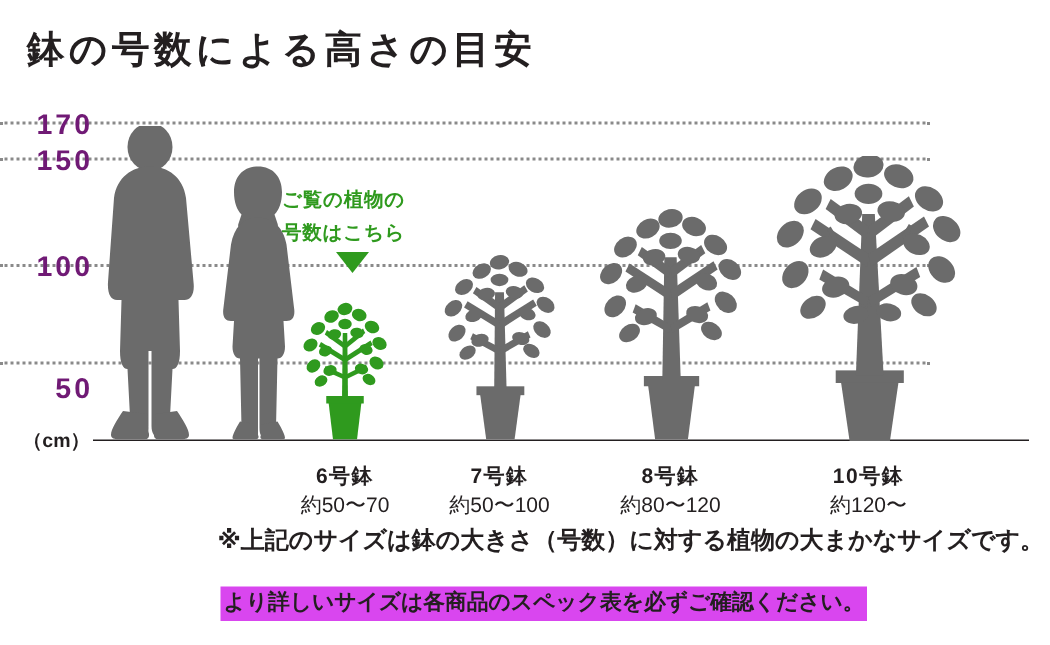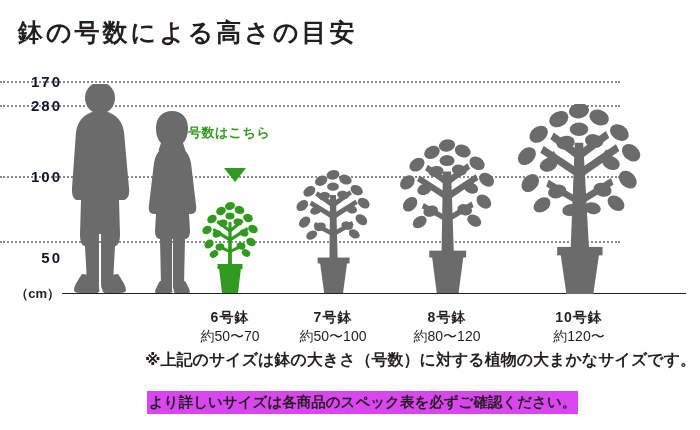--- a/index.html
+++ b/index.html
@@ -22,22 +22,22 @@
   .gridline{
     position:absolute; left:0; width:620px; height:0;
     border-top:2px dotted #8a8a8a;
   }
   .baseline{
     position:absolute; left:62px; top:293px; width:624px; height:0;
     border-top:1.5px solid #231f20;
   }
   .ylab{
     position:absolute; right:0; text-align:right;
-    font-size:15px; font-weight:bold; letter-spacing:2px;
-    color:#0f172a; white-space:nowrap;
+    font-size:19px; font-weight:bold; letter-spacing:2px;
+    color:#701a75; white-space:nowrap;
   }
   .ylabs{ position:absolute; left:0; top:0; width:62px; height:300px; }
   .cmlab{
     position:absolute; right:2px; font-size:13px; font-weight:bold;
     letter-spacing:0px; color:#231f20; white-space:nowrap;
   }
   .caption{
     position:absolute; top:308px; text-align:center; width:140px;
     white-space:nowrap;
   }
@@ -89,21 +89,21 @@
   <div>
     <div class="gridline" style="top:81px;"></div>
     <div class="gridline" style="top:105px;"></div>
     <div class="gridline" style="top:176px;"></div>
     <div class="gridline" style="top:241px;"></div>
   </div>
   <div class="baseline"></div>
 
   <div class="ylabs">
     <div class="ylab" style="top:73px;">170</div>
-    <div class="ylab" style="top:97px;">280</div>
+    <div class="ylab" style="top:97px;">150</div>
     <div class="ylab" style="top:168px;">100</div>
     <div class="ylab" style="top:249px;">50</div>
     <div class="cmlab" style="top:285px;">（cm）</div>
   </div>
 
   <div>
 
     <svg style="position:absolute;left:70px;top:84px;" width="62" height="209" viewBox="0 0 62 209">
       <g fill="#6b6b6b">
         <ellipse cx="30" cy="14" rx="15" ry="16"></ellipse>
@@ -124,20 +124,21 @@
                  L15 176 C15 181 17 183 21 183 C25 183 26 181 26 176 L26 130 L27 130 L27 176
                  C27 181 28 183 32 183 C36 183 38 181 38 176 L39 130 C42 130 44 127 44 122 L43 105 L45 105
                  C49 105 51 102 50 96 L45 54 C43 42 35 36 26 36 Z"></path>
         <path d="M14 172 C11 177 9 181 9 183 C9 184 11 184 14 184 L24 184 C26 184 27 183 26 181 L26 174 Z"></path>
         <path d="M39 172 C42 177 44 181 44 183 C44 184 42 184 39 184 L30 184 C28 184 27 183 28 181 L28 174 Z"></path>
       </g>
     </svg>
   </div>
 
   <div class="callout">
+    <div>ご覧の植物の</div>
     <div>号数はこちら</div>
   </div>
   <div class="callout-arrow"></div>
 
   <div>
     <svg style="position:absolute;left:192px;top:192px;" width="76" height="101" viewBox="0 0 152 202">
       <g fill="#2f9a1e">
 
         <path d="M54 152 L98 152 L92 202 L60 202 Z"></path>
         <rect x="51" y="144" width="50" height="10"></rect>

